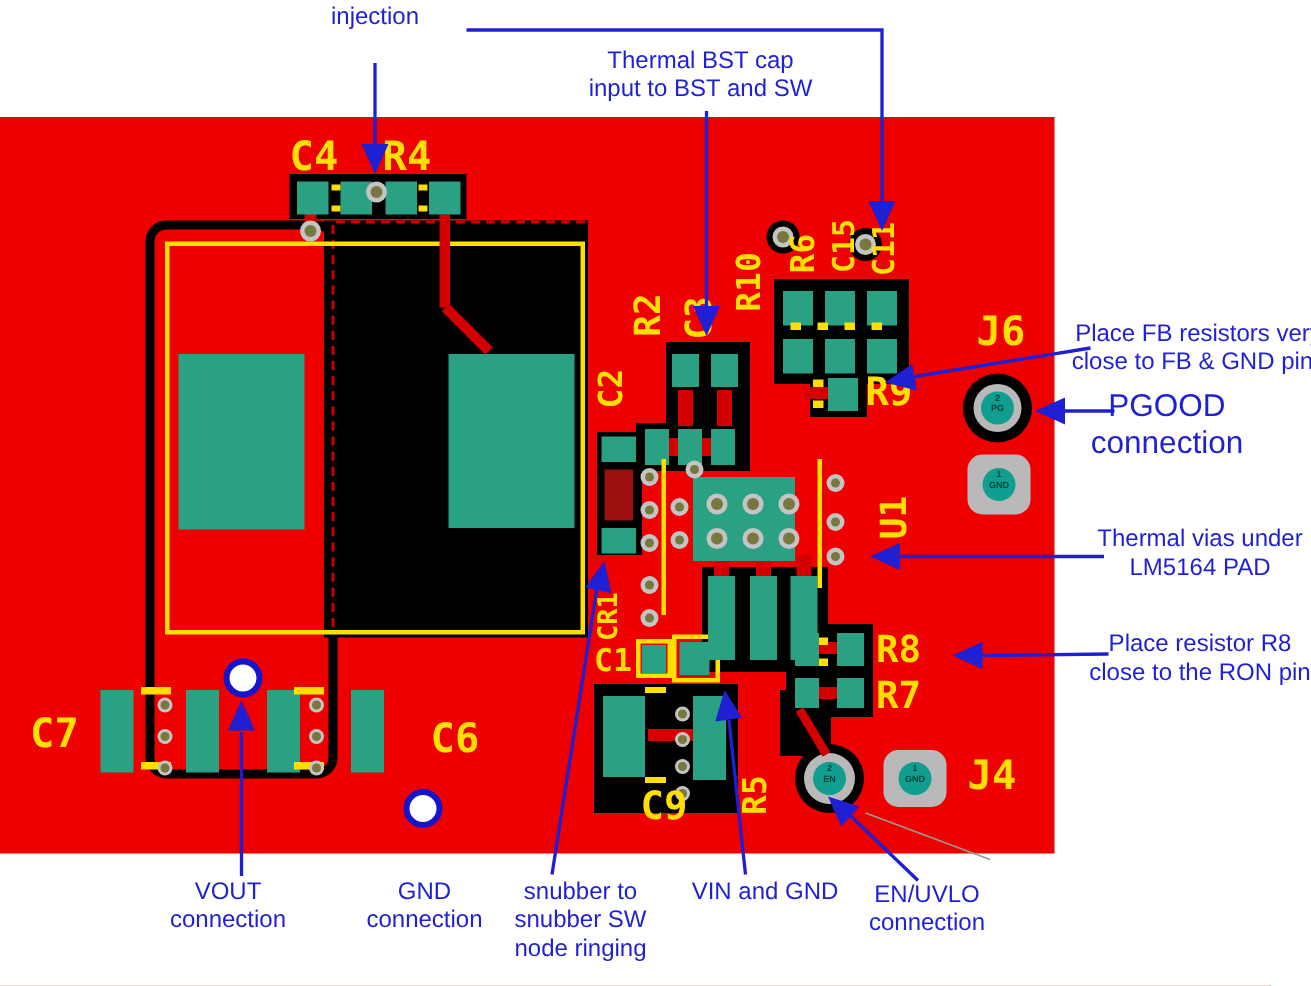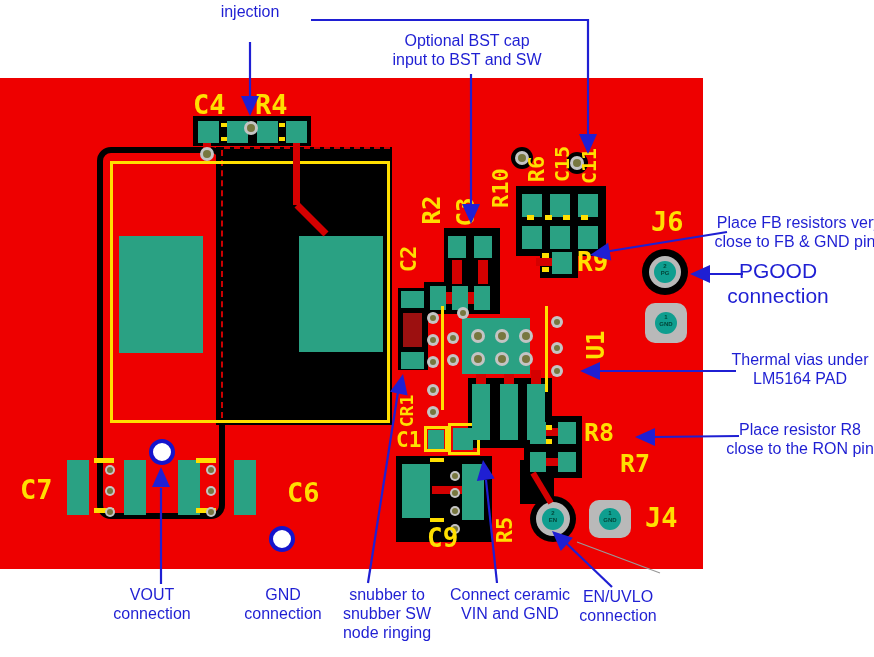--- a/index.html
+++ b/index.html
@@ -209,21 +209,21 @@
     </div>
     <div class="silk" style="font-size: 27px; left: 193px; top: 89px;">C4</div>
     <div class="silk" style="font-size: 27px; left: 255px; top: 89px;">R4</div>
     <div class="silk" style="font-size: 27px; left: 20px; top: 474px;">C7</div>
     <div class="silk" style="font-size: 27px; left: 287px; top: 477px;">C6</div>
     <div class="silk" style="font-size: 26px; left: 427px; top: 523px;">C9</div>
     <div class="silk" style="font-size: 26px; left: 577px; top: 247px;">R9</div>
     <div class="silk" style="font-size: 27px; left: 651px; top: 206px;">J6</div>
     <div class="silk" style="font-size: 27px; left: 645px; top: 502px;">J4</div>
     <div class="silk" style="font-size: 25px; left: 584px; top: 418px;">R8</div>
-    <div class="silk" style="font-size: 25px; left: 584px; top: 449px; margin-left: 36px;">R7</div>
+    <div class="silk" style="font-size: 25px; left: 584px; top: 449px;">R7</div>
     <div class="silk" style="font-size: 21px; left: 396px; top: 428px;">C1</div>
     <div class="silk rot" style="font-size: 22px; left: 408px; top: 259px;">C2</div>
     <div class="silk rot" style="font-size: 24px; left: 432px; top: 210px;">R2</div>
     <div class="silk rot" style="font-size: 24px; left: 466px; top: 212px;">C3</div>
     <div class="silk rot" style="font-size: 22px; left: 500px; top: 188px;">R10</div>
     <div class="silk rot" style="font-size: 22px; left: 536px; top: 169px;">R6</div>
     <div class="silk rot" style="font-size: 20px; left: 562px; top: 164px;">C15</div>
     <div class="silk rot" style="font-size: 20px; left: 589px; top: 166px;">C11</div>
     <div class="silk rot" style="font-size: 24px; left: 596px; top: 345px;">U1</div>
     <div class="silk rot" style="font-size: 18px; left: 406px; top: 411px;">CR1</div>
@@ -252,21 +252,21 @@
       <polygon points="0,0 -20,-9 -20,9" fill="#1f1fd3" transform="translate(635,437) rotate(180)"></polygon>
       <polygon points="0,0 -20,-9 -20,9" fill="#1f1fd3" transform="translate(161,467) rotate(-90)"></polygon>
       <polygon points="0,0 -20,-9 -20,9" fill="#1f1fd3" transform="translate(403,374) rotate(-78)"></polygon>
       <polygon points="0,0 -20,-9 -20,9" fill="#1f1fd3" transform="translate(483,460) rotate(-98)"></polygon>
       <polygon points="0,0 -20,-9 -20,9" fill="#1f1fd3" transform="translate(552,531) rotate(-138)"></polygon>
     </svg>
     <div class="ann" style="left: 100px; top: 2px; width: 300px; font-size: 16px; line-height: 19px;">
       <div style="position: static;">injection</div>
     </div>
     <div class="ann" style="left: 317px; top: 31px; width: 300px; font-size: 16px; line-height: 19px;">
-      <div style="position: static;">Optional BST cap</div>
+      <div style="position: static;">Thermal BST cap</div>
       <div style="position: static;">input to BST and SW</div>
     </div>
     <div class="ann" style="left: 649px; top: 213px; width: 300px; font-size: 16px; line-height: 19px;">
       <div style="position: static;">Place FB resistors very</div>
       <div style="position: static;">close to FB &amp; GND pins</div>
     </div>
     <div class="ann" style="left: 628px; top: 258px; width: 300px; font-size: 21px; line-height: 25px;">
       <div style="position: static;">PGOOD</div>
       <div style="position: static;">connection</div>
     </div>
@@ -285,20 +285,19 @@
     <div class="ann" style="left: 133px; top: 585px; width: 300px; font-size: 16px; line-height: 19px;">
       <div style="position: static;">GND</div>
       <div style="position: static;">connection</div>
     </div>
     <div class="ann" style="left: 237px; top: 585px; width: 300px; font-size: 16px; line-height: 19px;">
       <div style="position: static;">snubber to</div>
       <div style="position: static;">snubber SW</div>
       <div style="position: static;">node ringing</div>
     </div>
     <div class="ann" style="left: 360px; top: 585px; width: 300px; font-size: 16px; line-height: 19px;">
-      <div style="position: static;">Connect ceramic</div>
       <div style="position: static;">VIN and GND</div>
     </div>
     <div class="ann" style="left: 468px; top: 587px; width: 300px; font-size: 16px; line-height: 19px;">
       <div style="position: static;">EN/UVLO</div>
       <div style="position: static;">connection</div>
     </div>
   </div>
 
 </body></html>

